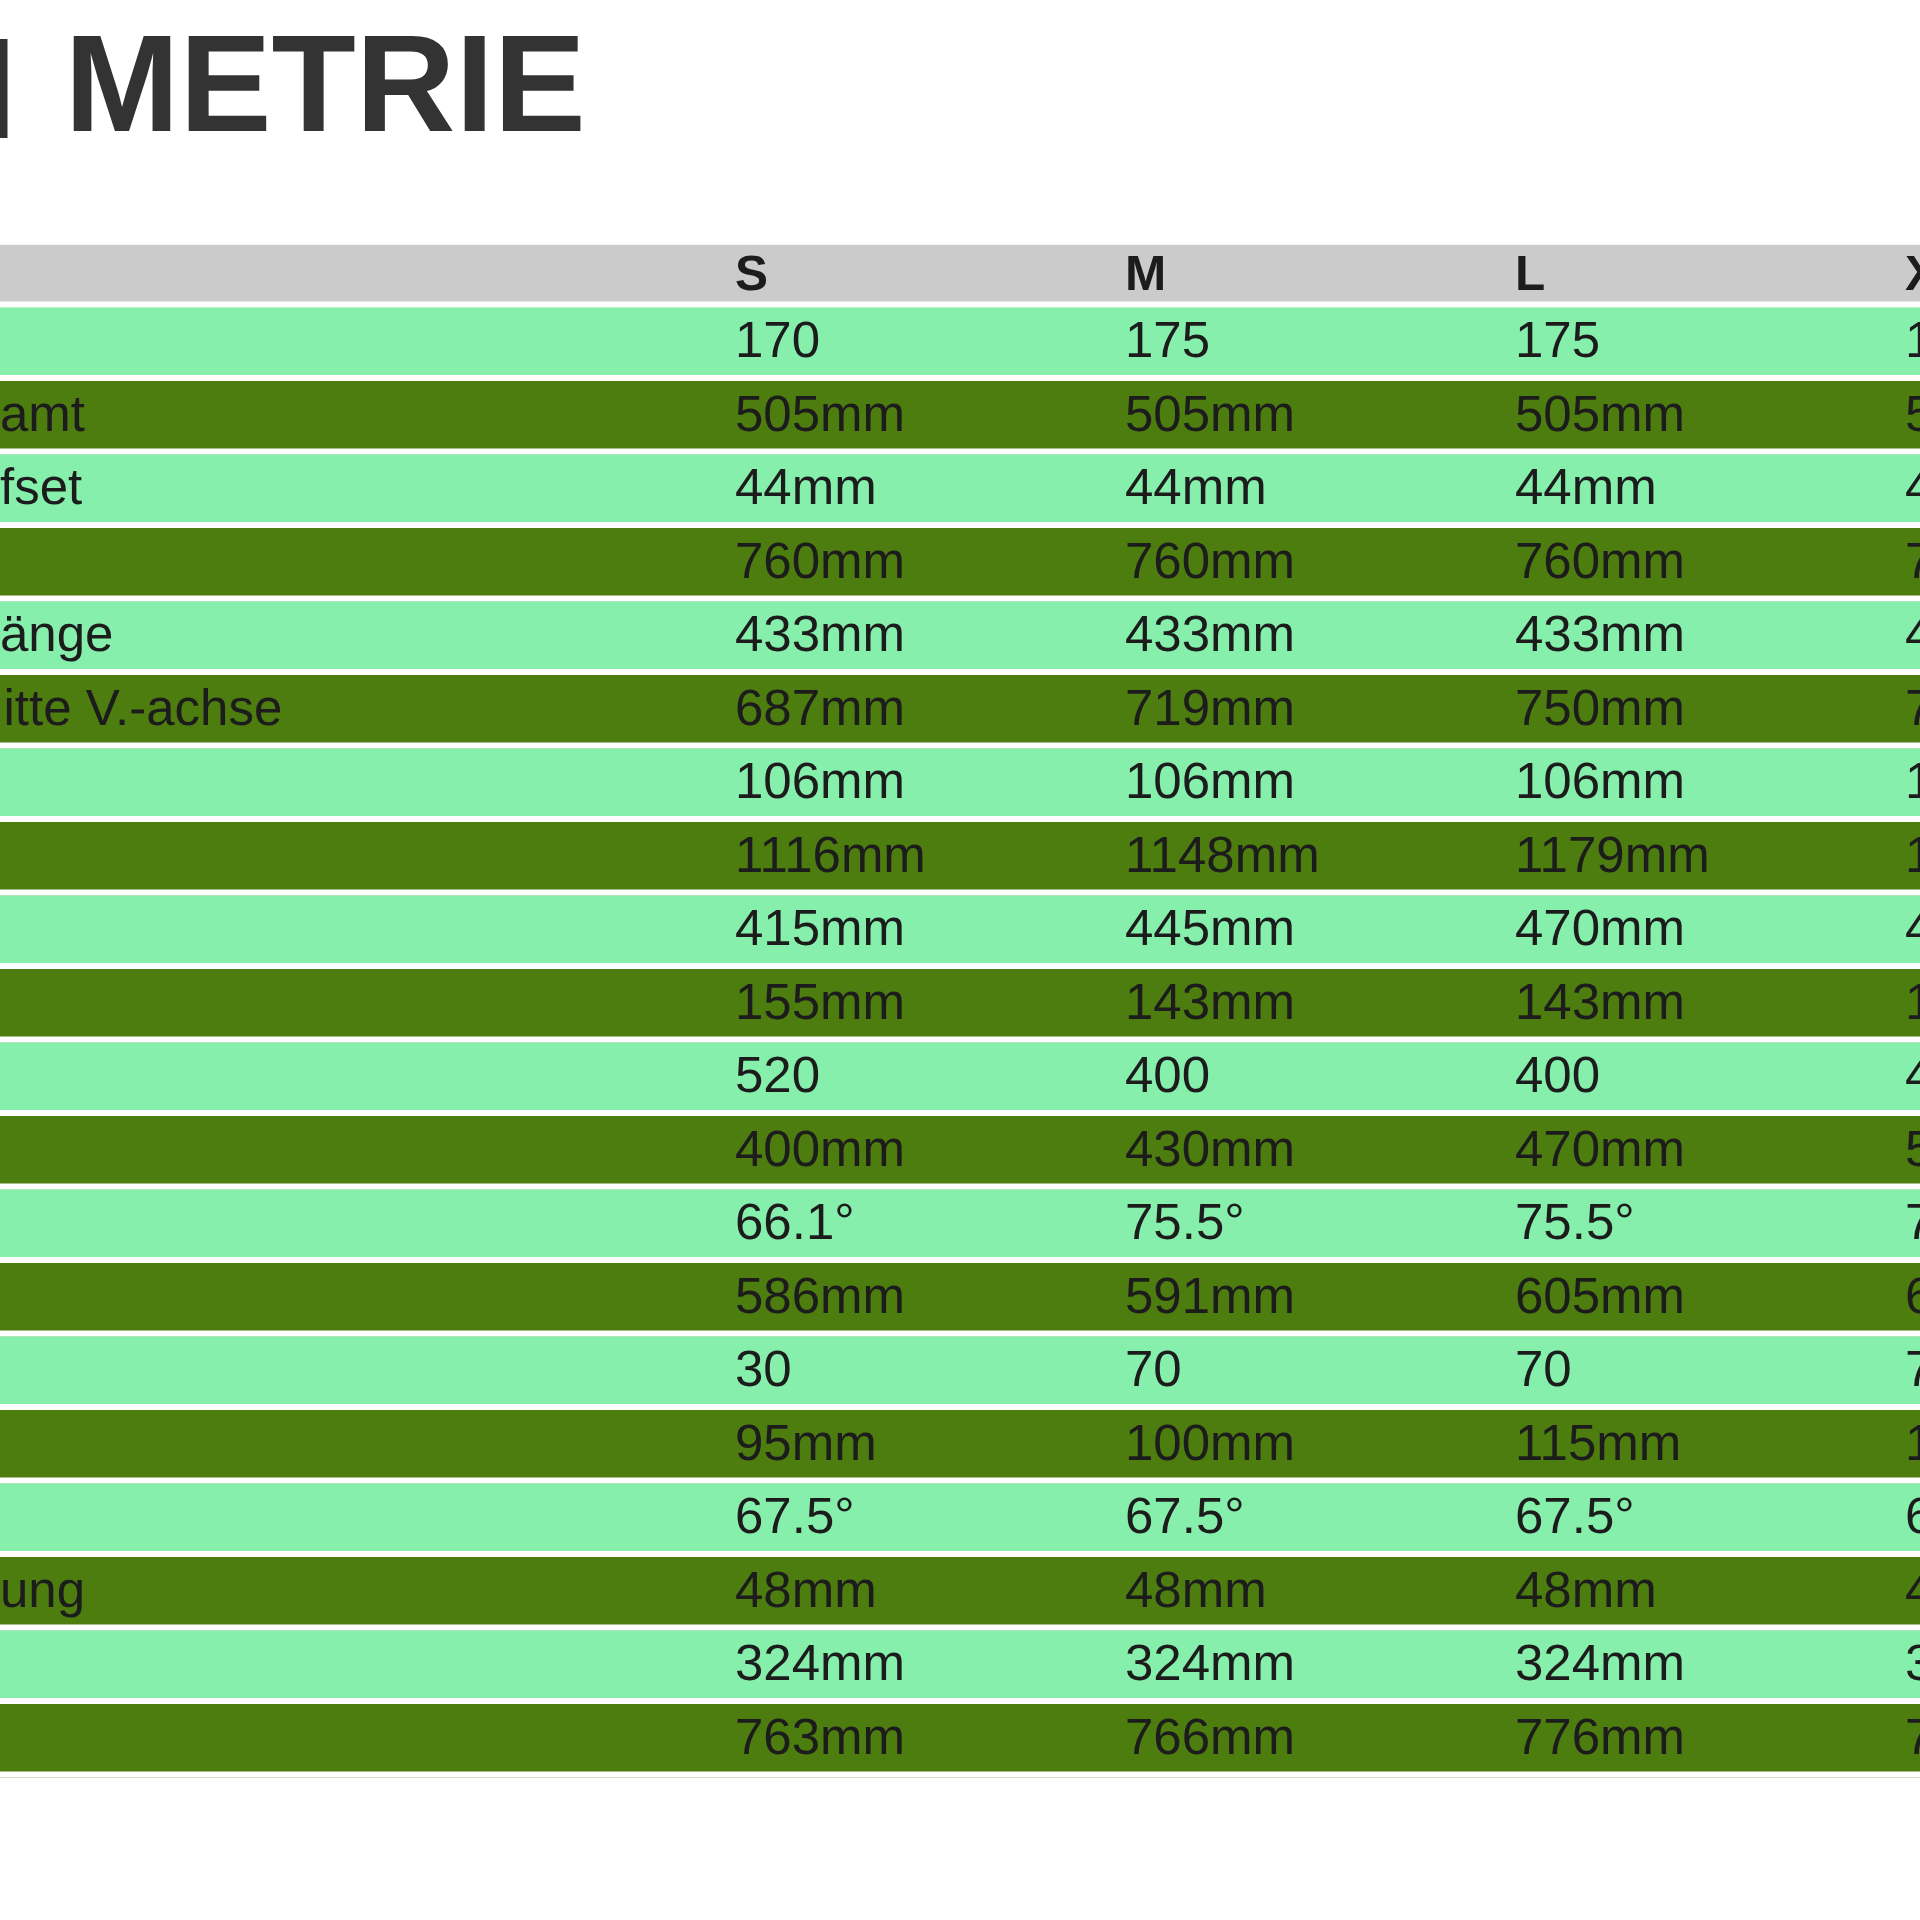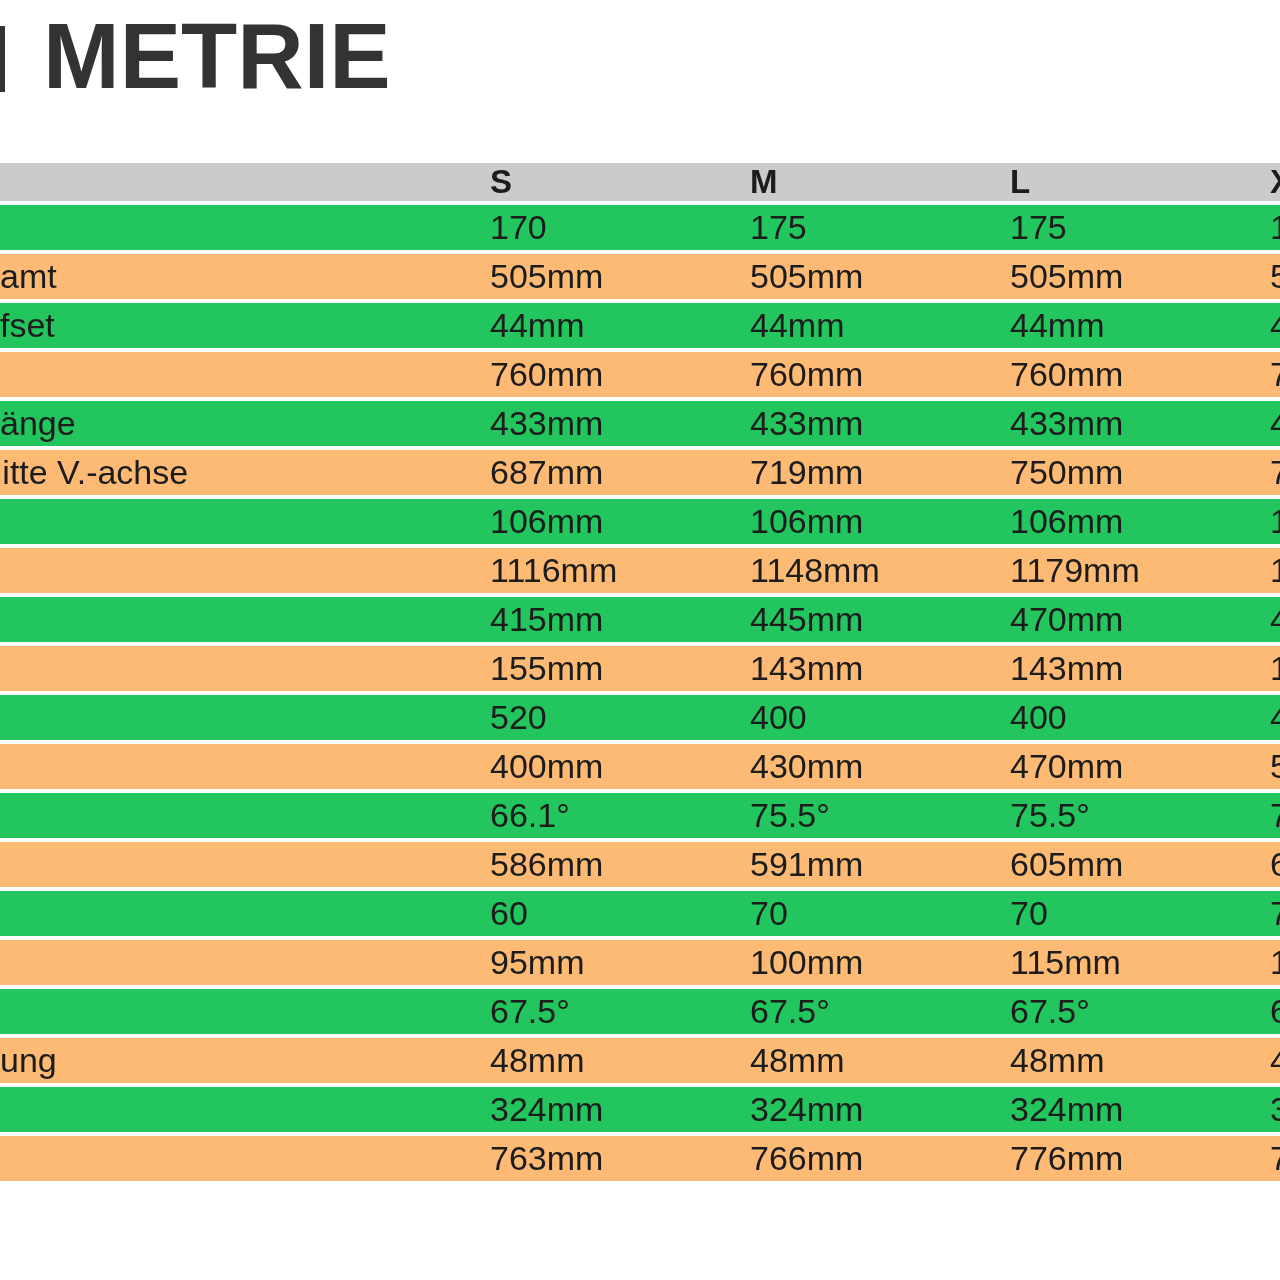--- a/index.html
+++ b/index.html
@@ -15,22 +15,22 @@
   
   .table-wrap { position:absolute; left:0; top:163px; width:1280px; height:1117px; overflow:hidden; }
   table { border-collapse:separate; border-spacing:0; table-layout:fixed; width:1552px; }
   col.c-label { width:490px; }
   col.c-s, col.c-m, col.c-l { width:260px; }
   col.c-xl { width:282px; }
   th, td { padding:0; text-align:left; vertical-align:middle; white-space:nowrap;
            border-bottom:4px solid #ffffff; color:#1c1c1c; }
   th { height:41px; font-size:33px; font-weight:bold; background:#cbcbcb; }
   td { height:49px; font-size:34px; font-weight:normal; }
-  tr.gray td { background:#fdba74; }
-  tr.white td { background:#22c55e; }
+  tr.gray td { background:#4d7c0f; }
+  tr.white td { background:#86efac; }
   
   tbody tr:nth-child(6) td.col-label span { display:inline-block; margin-left:-26px; }
 </style>
 </head>
 <body>
 
 <div class="title-wrap">
   <div class="title-cut-mark"></div>
   <h1 class="title">METRIE</h1>
 </div>
@@ -147,21 +147,21 @@
         </tr>
         <tr class="gray">
           <td class="col-label"><span></span></td>
           <td class="col-s"><span>586mm</span></td>
           <td class="col-m"><span>591mm</span></td>
           <td class="col-l"><span>605mm</span></td>
           <td class="col-xl"><span>6</span></td>
         </tr>
         <tr class="white">
           <td class="col-label"><span></span></td>
-          <td class="col-s"><span>60</span></td>
+          <td class="col-s"><span>30</span></td>
           <td class="col-m"><span>70</span></td>
           <td class="col-l"><span>70</span></td>
           <td class="col-xl"><span>7</span></td>
         </tr>
         <tr class="gray">
           <td class="col-label"><span></span></td>
           <td class="col-s"><span>95mm</span></td>
           <td class="col-m"><span>100mm</span></td>
           <td class="col-l"><span>115mm</span></td>
           <td class="col-xl"><span>1</span></td>

